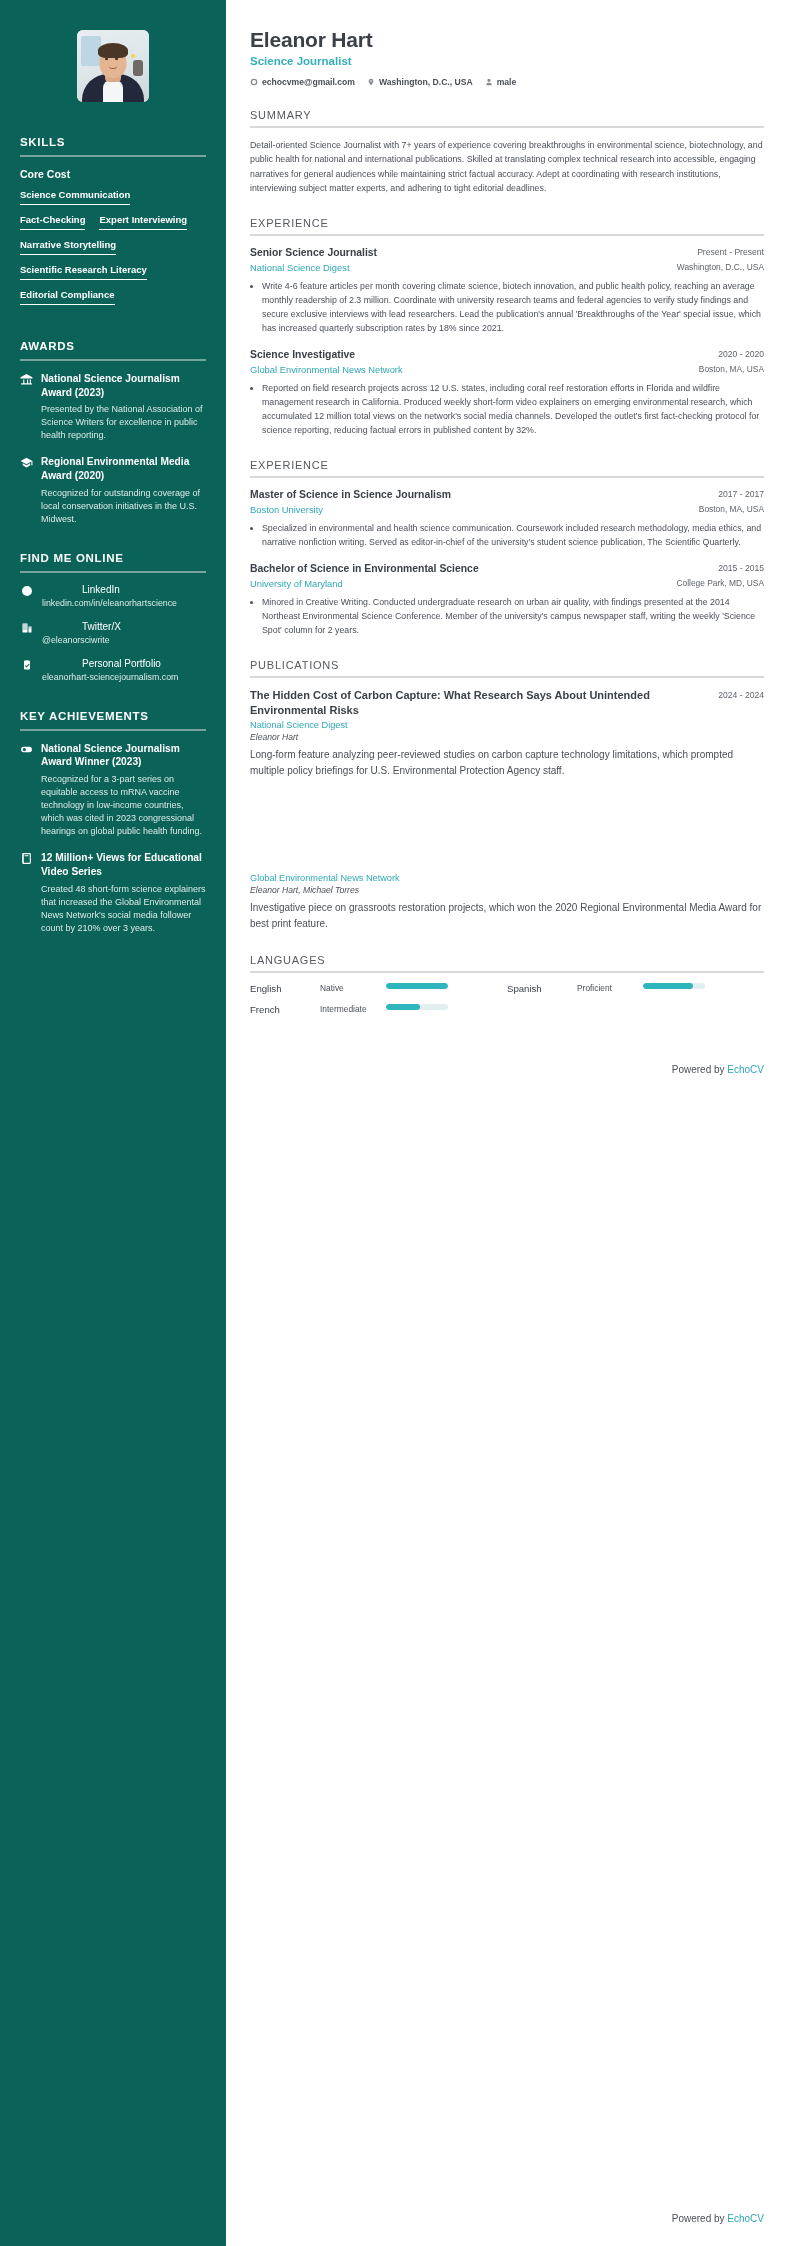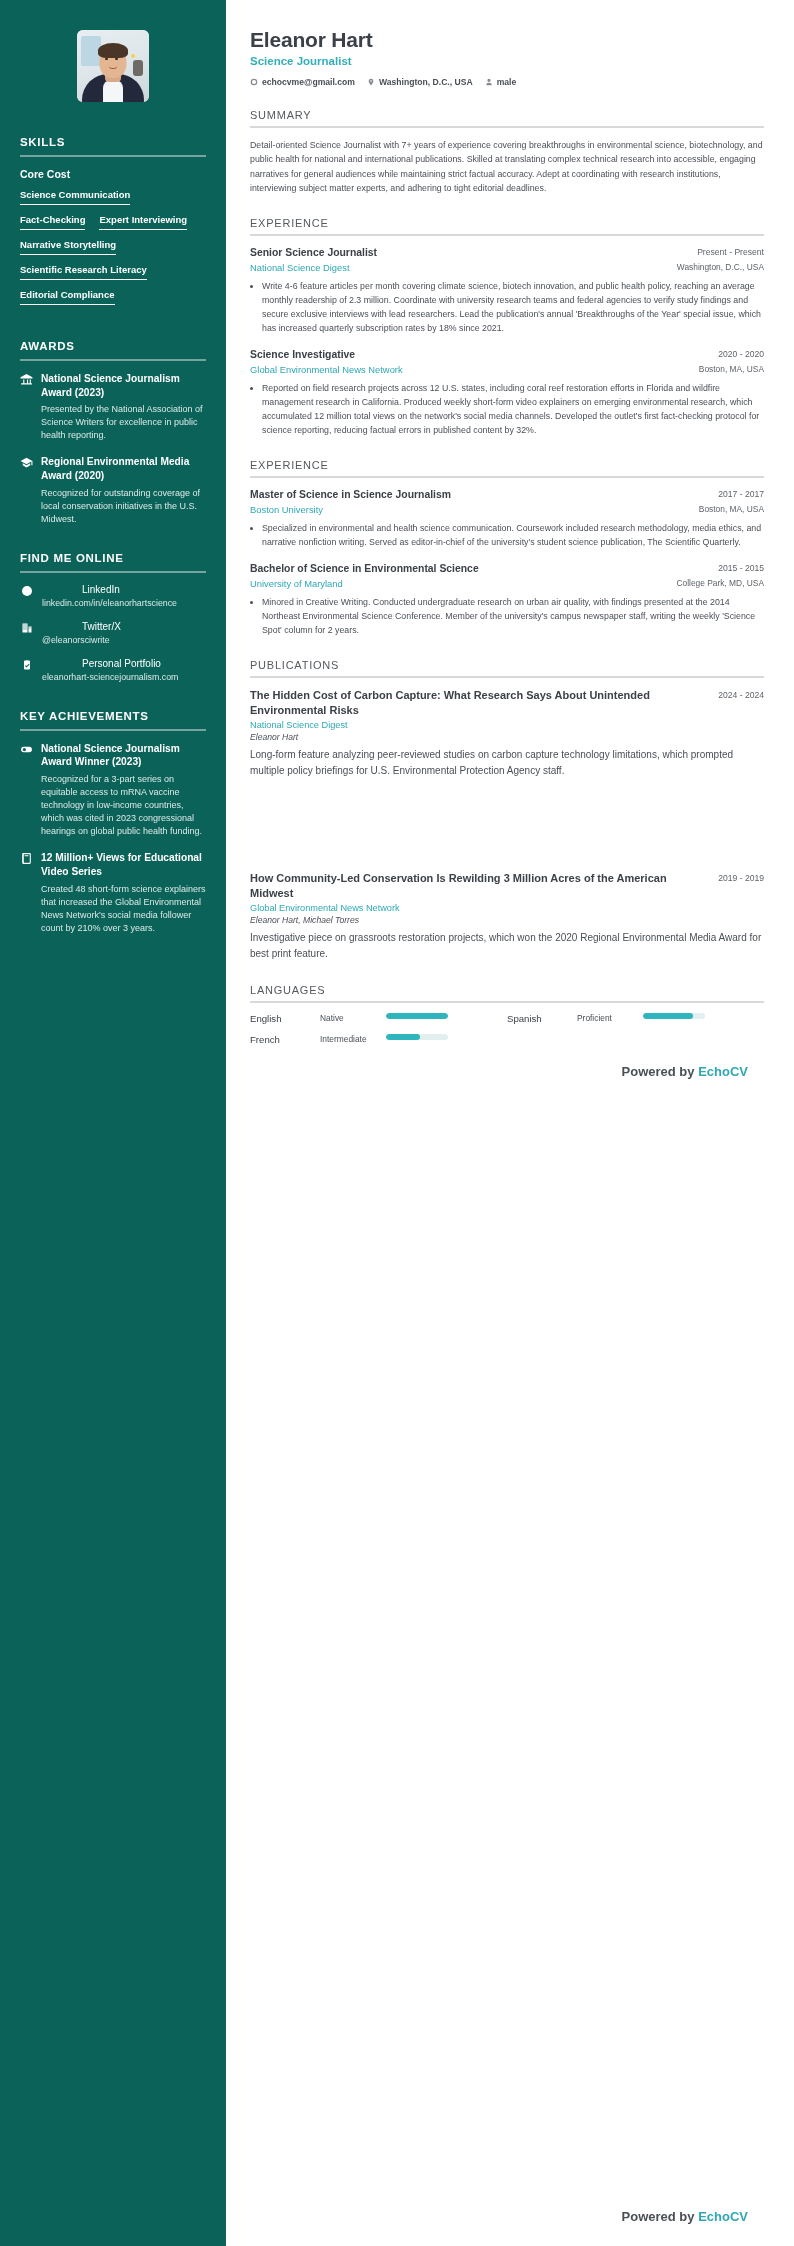--- a/index.html
+++ b/index.html
@@ -176,23 +176,23 @@
 
   .lang-grid { display: flex; flex-wrap: wrap; gap: 10px 0; }
   .lang-item { display: flex; align-items: flex-start; gap: 8px; width: 50%; }
   .lang-name { font-size: 9.6px; color: #3c4149; font-weight: 500; width: 62px; }
   .lang-level { font-size: 8.4px; color: #4a4f57; width: 58px; }
   .lang-bar { position: relative; width: 62px; height: 6px; border-radius: 3px; background: #e2efef; overflow: hidden; }
   .lang-fill { position: absolute; left:0; top:0; bottom:0; background: #2fb5bd; border-radius: 3px; }
 
   .powered {
     position: absolute;
-    right: 46px;
-    font-size: 13px;
-    font-weight: 700;
+    right: 30px;
+    font-size: 10px;
+    font-weight: 400;
     color: #4a4f57;
   }
   .powered .brand { color: #2fa8b4; }
   .pw1 { top: 1064px; }
   .pw2 { bottom: 22px; }
 </style>
 </head>
 <body>
 
 <div class="page">
@@ -440,24 +440,20 @@
           <div class="pub-dates">2024  -  2024</div>
         </div>
         <div class="pub-org">National Science Digest</div>
         <div class="pub-authors">Eleanor Hart</div>
         <div class="pub-desc">Long-form feature analyzing peer-reviewed studies on carbon capture technology limitations, which prompted multiple policy briefings for U.S. Environmental Protection Agency staff.</div>
       </div>
 
       <div style="height:78px"></div>
 
       <div class="pub-entry">
-        <div class="pub-head">
-          <div class="pub-title">How Community-Led Conservation Is Rewilding 3 Million Acres of the American Midwest</div>
-          <div class="pub-dates">2019  -  2019</div>
-        </div>
         <div class="pub-org">Global Environmental News Network</div>
         <div class="pub-authors">Eleanor Hart, Michael Torres</div>
         <div class="pub-desc">Investigative piece on grassroots restoration projects, which won the 2020 Regional Environmental Media Award for best print feature.</div>
       </div>
     </section>
 
     <section class="sec">
       <div class="sec-title">LANGUAGES</div>
       <div class="sec-rule"></div>
       <div class="lang-grid">

